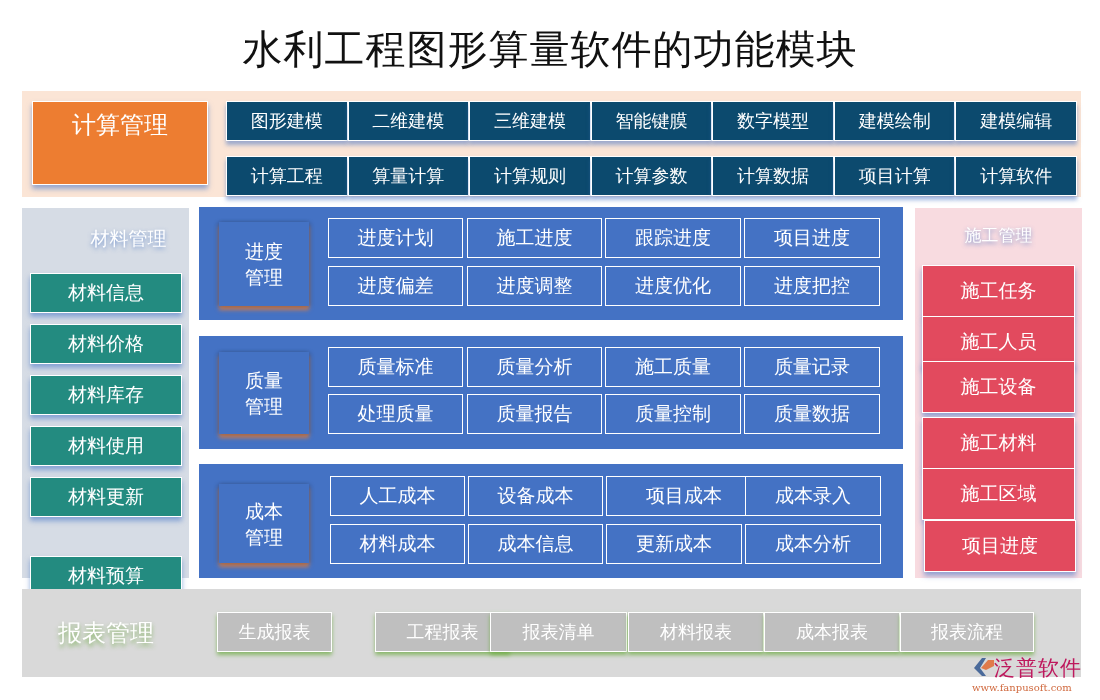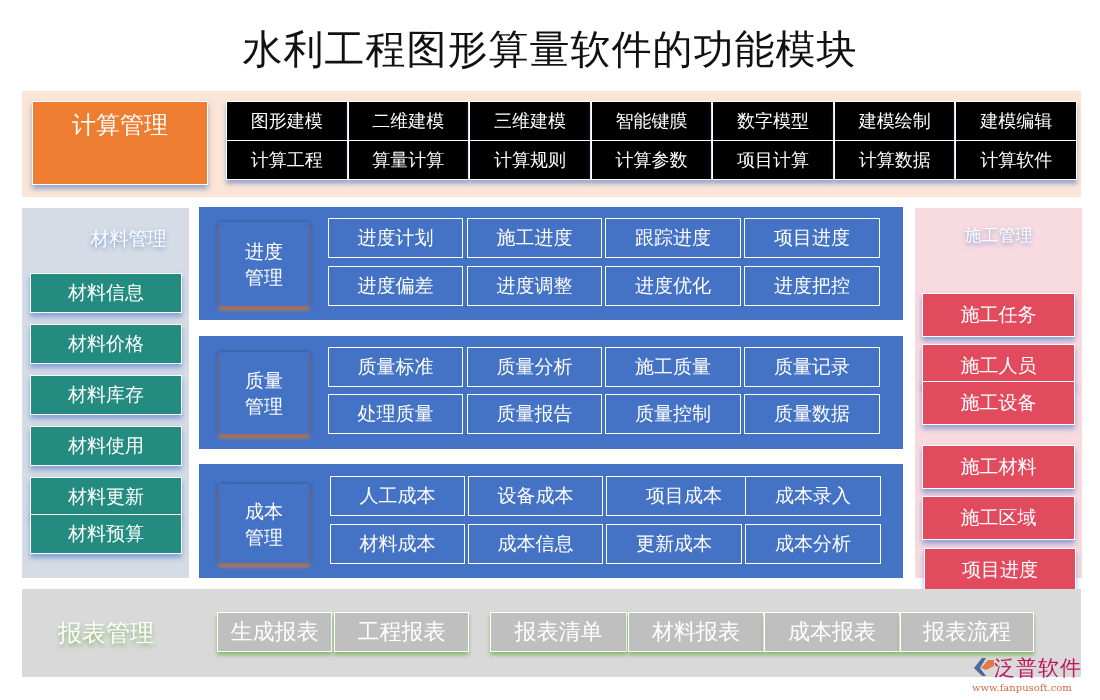--- a/index.html
+++ b/index.html
@@ -8,22 +8,22 @@
 
   .title { position: absolute; left: 0; top: 22px; width: 1100px; text-align: center;
     font-size: 40px; color: #111; letter-spacing: 1px; }
 
   
   .top-band { position: absolute; left: 22px; top: 91px; width: 1059px; height: 106px; background: #fbe5d6; }
   .top-main { position: absolute; left: 32px; top: 101px; width: 176px; height: 84px;
     background: #ed7d31; border: 1px solid #fff; color: #fff; font-size: 24px; line-height: 38px;
     text-align: center; padding-top: 4px; box-shadow: 0 4px 5px rgba(68,114,196,0.55); }
   .top-row { position: absolute; left: 226px; width: 851px; height: 40px; display: flex; }
-  .top-row.r1 { top: 101px; } .top-row.r2 { top: 140px; }
-  .top-cell { flex: 1; background: #000000; border: 1px solid #fff; color: #fff; font-size: 18px;
+  .top-row.r1 { top: 101px; } .top-row.r2 { top: 156px; }
+  .top-cell { flex: 1; background: #0c4a6e; border: 1px solid #fff; color: #fff; font-size: 18px;
     display: flex; align-items: center; justify-content: center; box-shadow: 0 4px 4px rgba(68,114,196,0.5); }
 
   
   .left-panel { position: absolute; left: 22px; top: 208px; width: 167px; height: 370px; background: #d6dce5; }
   .left-title { position: absolute; left: 22px; top: 226px; width: 167px; text-align: center;
     font-size: 19px; color: #fff; text-shadow: 0 2px 4px rgba(68,114,196,0.7); padding-left: 46px; }
   .mat-item { position: absolute; left: 30px; width: 152px; height: 40px; background: #238b80;
     border: 1px solid #fff; color: #fff; font-size: 19px; display: flex; align-items: center;
     justify-content: center; box-shadow: 0 4px 5px rgba(68,114,196,0.55); }
 
@@ -32,30 +32,30 @@
   .blk-label { position: absolute; left: 219px; width: 90px; background: #4472c4; color: #fff;
     font-size: 19px; line-height: 26px; text-align: center; display: flex; align-items: center;
     justify-content: center; box-shadow: -2px 0 4px rgba(0,0,0,0.15), 2px 0 4px rgba(0,0,0,0.15), 0 4px 4px rgba(237,125,49,0.75); }
   .blue-cell { position: absolute; height: 40px; border: 1px solid #fff; color: #fff; font-size: 19px;
     display: flex; align-items: center; justify-content: center; background: #4472c4; }
 
   
   .right-panel { position: absolute; left: 915px; top: 208px; width: 167px; height: 370px; background: #f8dbe0; }
   .right-title { position: absolute; left: 915px; top: 224px; width: 167px; text-align: center;
     font-size: 17px; color: #fff; text-shadow: 0 2px 4px rgba(68,114,196,0.7); }
-  .con-item { position: absolute; left: 922px; width: 153px; height: 44px; background: #e24a5e;
+  .con-item { position: absolute; left: 922px; width: 153px; height: 52px; background: #e24a5e;
     border: 1px solid #fff; color: #fff; font-size: 19px; display: flex; align-items: center;
-    justify-content: center; box-shadow: 0 4px 5px rgba(68,114,196,0.55); margin-top: 28px; }
+    justify-content: center; box-shadow: 0 4px 5px rgba(68,114,196,0.55); }
 
   
   .bottom-band { position: absolute; left: 22px; top: 589px; width: 1059px; height: 88px; background: #d9d9d9; }
   .bottom-title { position: absolute; left: 58px; top: 617px; font-size: 24px; color: #fff;
     text-shadow: 0 3px 4px rgba(112,173,71,0.8); }
   .rep-item { position: absolute; top: 612px; height: 40px; background: #bfbfbf; border: 1px solid #fff;
-    color: #fff; font-size: 22px; display: flex; align-items: center; justify-content: center;
+    color: #fff; font-size: 18px; display: flex; align-items: center; justify-content: center;
     box-shadow: 0 3px 4px rgba(112,173,71,0.75); }
 
   
   .logo { position: absolute; left: 972px; top: 654px; width: 125px; height: 44px; }
   .logo-mark { position: absolute; left: 0; top: 2px; width: 24px; height: 22px; }
   .logo-name { position: absolute; left: 22px; top: 0; font-size: 21px; color: #be185d;
     font-family: "DejaVu Sans", "Liberation Sans", sans-serif; letter-spacing: 1px; }
   .logo-url { position: absolute; left: 0; top: 28px; font-size: 10px; color: #d0693e;
     font-family: "DejaVu Serif", "Liberation Serif", serif; }
 </style>
@@ -75,33 +75,33 @@
   <div class="top-cell">智能键膜</div>
   <div class="top-cell">数字模型</div>
   <div class="top-cell">建模绘制</div>
   <div class="top-cell">建模编辑</div>
 </div>
 <div class="top-row r2">
   <div class="top-cell">计算工程</div>
   <div class="top-cell">算量计算</div>
   <div class="top-cell">计算规则</div>
   <div class="top-cell">计算参数</div>
+  <div class="top-cell">计算数据</div>
   <div class="top-cell">项目计算</div>
-  <div class="top-cell">计算数据</div>
   <div class="top-cell">计算软件</div>
 </div>
 
 <div class="left-panel"></div>
 <div class="left-title">材料管理</div>
 <div class="mat-item" style="top:273px">材料信息</div>
 <div class="mat-item" style="top:324px">材料价格</div>
 <div class="mat-item" style="top:375px">材料库存</div>
 <div class="mat-item" style="top:426px">材料使用</div>
 <div class="mat-item" style="top:477px">材料更新</div>
-<div class="mat-item" style="top:514px">材料预算</div>
+<div class="mat-item" style="top:556px">材料预算</div>
 
 <div class="blue-block" style="top:207px;height:113px"></div>
 <div class="blk-label" style="top:222px;height:84px">
   <div>
     <div>进度</div>
     <div>管理</div>
   </div>
 </div>
 <div class="blue-cell" style="left:328px;top:218px;width:135px">进度计划</div>
 <div class="blue-cell" style="left:467px;top:218px;width:135px">施工进度</div>
@@ -141,29 +141,29 @@
 <div class="blue-cell" style="left:745px;top:476px;width:136px">成本录入</div>
 <div class="blue-cell" style="left:330px;top:524px;width:135px">材料成本</div>
 <div class="blue-cell" style="left:468px;top:524px;width:135px">成本信息</div>
 <div class="blue-cell" style="left:606px;top:524px;width:136px">更新成本</div>
 <div class="blue-cell" style="left:745px;top:524px;width:136px">成本分析</div>
 
 <div class="right-panel"></div>
 <div class="right-title">施工管理</div>
 <div class="con-item" style="top:265px">施工任务</div>
 <div class="con-item" style="top:316px">施工人员</div>
-<div class="con-item" style="top:353px">施工设备</div>
+<div class="con-item" style="top:361px">施工设备</div>
 <div class="con-item" style="top:417px">施工材料</div>
 <div class="con-item" style="top:468px">施工区域</div>
 <div class="con-item" style="top:520px;left:924px;width:152px">项目进度</div>
 
 <div class="bottom-band"></div>
 <div class="bottom-title">报表管理</div>
 <div class="rep-item" style="left:217px;width:115px">生成报表</div>
-<div class="rep-item" style="left:334px;width:135px">工程报表</div>
+<div class="rep-item" style="left:375px;width:135px">工程报表</div>
 <div class="rep-item" style="left:490px;width:137px">报表清单</div>
 <div class="rep-item" style="left:628px;width:136px">材料报表</div>
 <div class="rep-item" style="left:764px;width:136px">成本报表</div>
 <div class="rep-item" style="left:900px;width:134px">报表流程</div>
 
 <div class="logo">
   <svg class="logo-mark" viewBox="0 0 24 22">
     <path d="M2 12 L10 2 L14 2 L8 12 L14 20 L10 20 Z" fill="#4a6a9a"></path>
     <path d="M9 12 L16 4 L22 4 L22 10 L14 14 Z" fill="#e07a4a"></path>
   </svg>

